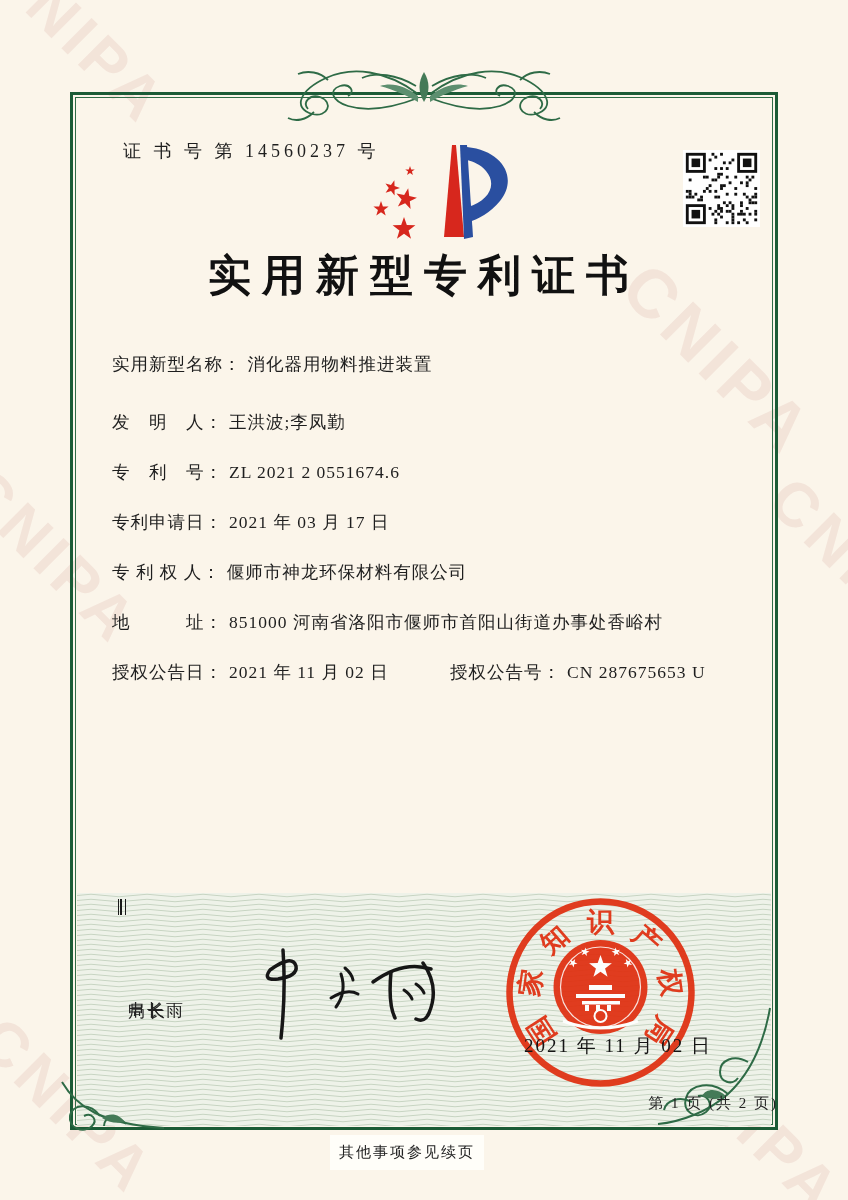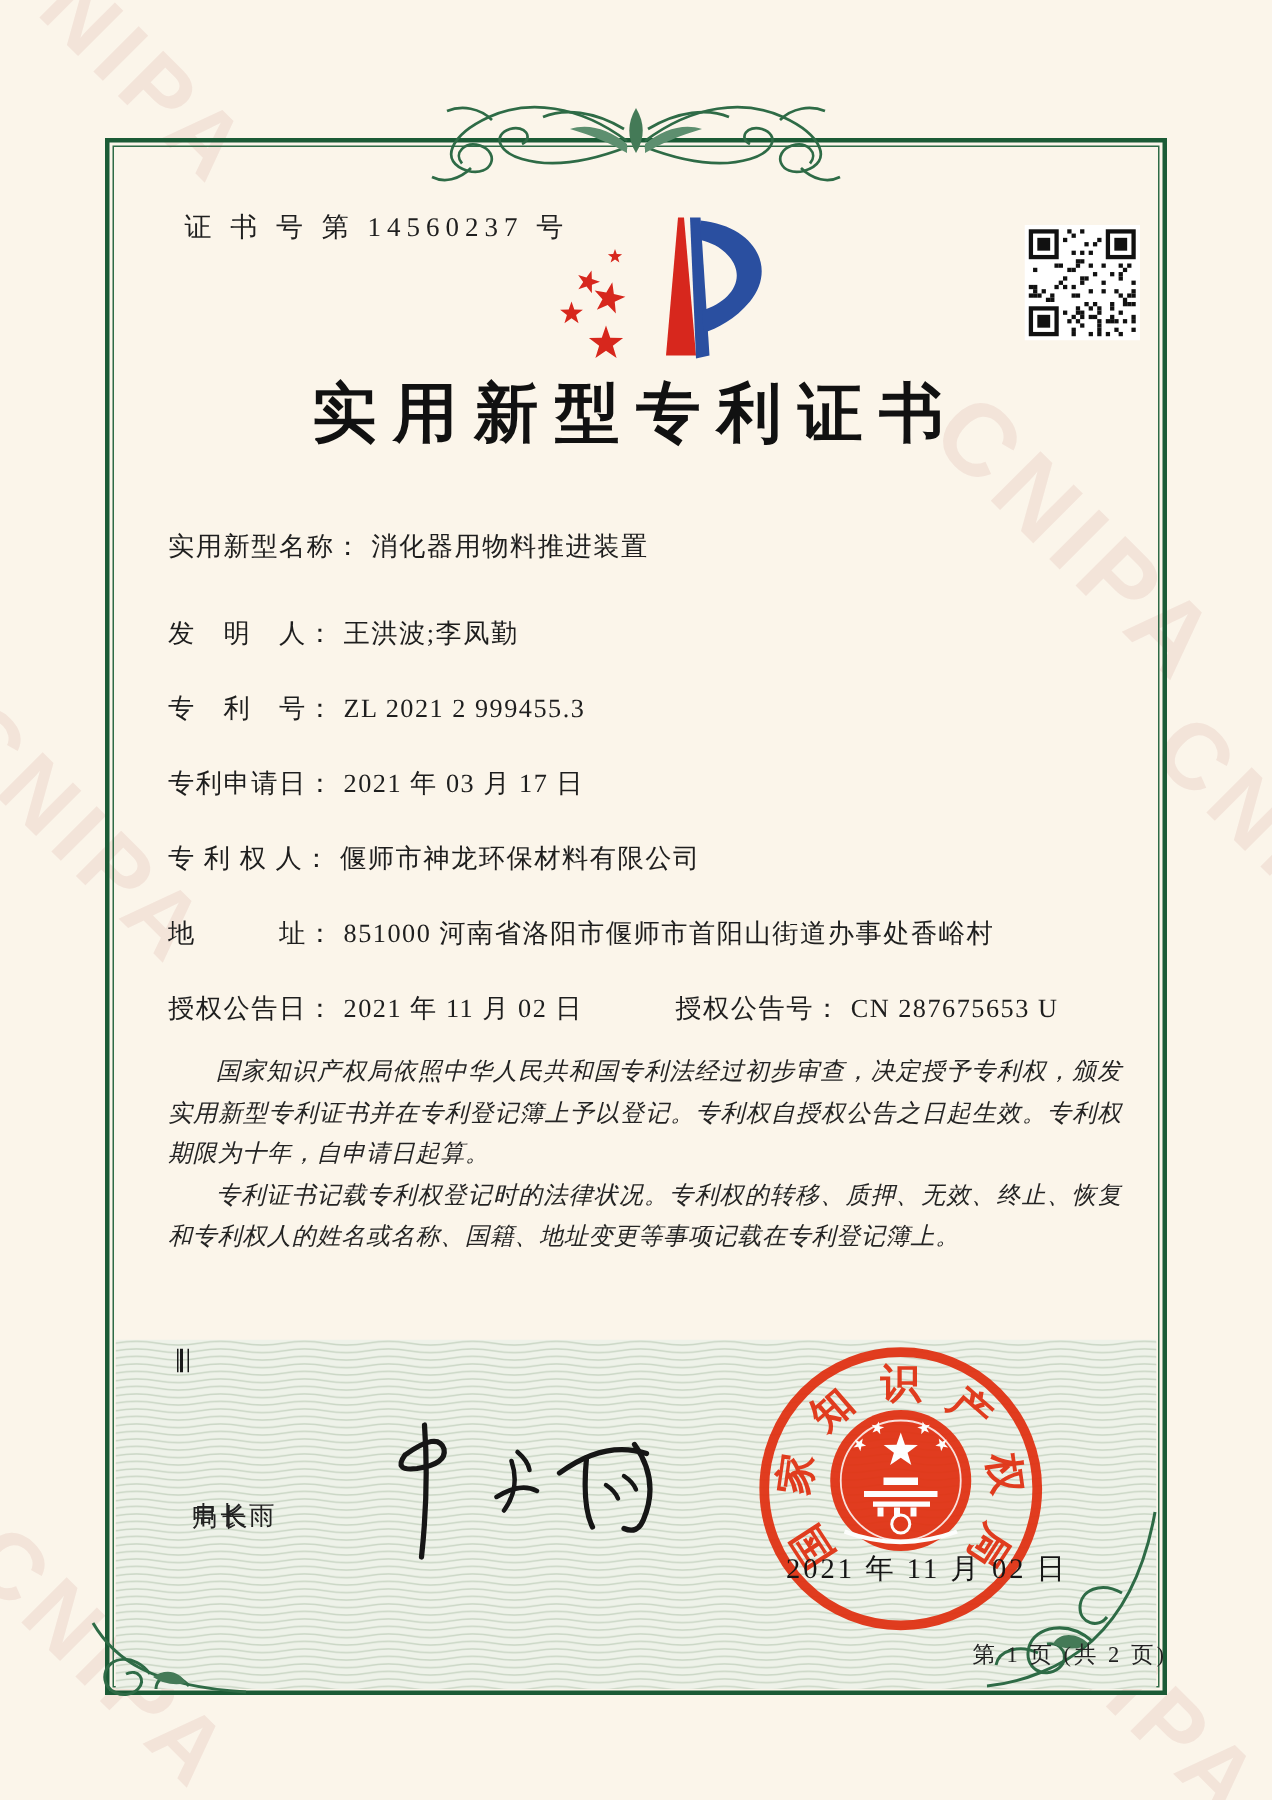--- a/index.html
+++ b/index.html
@@ -256,34 +256,30 @@
         <rect x="19" y="25" width="1" height="1"></rect>
         <rect x="22" y="25" width="1" height="1"></rect>
       </g>
   </svg>
 
   <div class="title">实用新型专利证书</div>
 
   <div class="fields">
     <div class="field-row" style="top:0"><span>实用新型名称：</span><span class="val">消化器用物料推进装置</span></div>
     <div class="field-row" style="top:58px"><span>发　明　人：</span><span class="val">王洪波;李凤勤</span></div>
-    <div class="field-row" style="top:108px"><span>专　利　号：</span><span class="val">ZL 2021 2 999455.3</span></div>
+    <div class="field-row" style="top:108px"><span>专　利　号：</span><span class="val">ZL 2021 2 0551674.6</span></div>
     <div class="field-row" style="top:158px"><span>专利申请日：</span><span class="val">2021 年 03 月 17 日</span></div>
     <div class="field-row" style="top:208px"><span>专 利 权 人：</span><span class="val">偃师市神龙环保材料有限公司</span></div>
     <div class="field-row" style="top:258px"><span>地　　　址：</span><span class="val">851000 河南省洛阳市偃师市首阳山街道办事处香峪村</span></div>
     <div class="field-row" style="top:308px">
       <span>授权公告日：</span><span class="val">2021 年 11 月 02 日</span>
       <span class="pair2">授权公告号：</span><span class="val">CN 287675653 U</span>
     </div>
   </div>
 
-  <div class="body-text">
-    <p>国家知识产权局依照中华人民共和国专利法经过初步审查，决定授予专利权，颁发实用新型专利证书并在专利登记簿上予以登记。专利权自授权公告之日起生效。专利权期限为十年，自申请日起算。</p>
-    <p>专利证书记载专利权登记时的法律状况。专利权的转移、质押、无效、终止、恢复和专利权人的姓名或名称、国籍、地址变更等事项记载在专利登记簿上。</p>
-  </div>
 
   <svg class="barcode" width="220" height="16" viewBox="0 0 220 16">
     <g id="barcode-bars" fill="#1a1a1a">
         <rect x="0" y="0" width="1" height="16"></rect>
         <rect x="2" y="0" width="2" height="16"></rect>
         <rect x="7" y="0" width="1" height="16"></rect>
         <rect x="11" y="0" width="undefined" height="16"></rect>
       </g>
   </svg>
 
@@ -331,14 +327,15 @@
         <rect x="93" y="110" width="4" height="6" fill="#fff"></rect>
         <rect x="104" y="110" width="4" height="6" fill="#fff"></rect>
         <circle cx="97.5" cy="121" r="6" fill="none" stroke="#fff" stroke-width="2"></circle>
         <path d="M60 126 Q 97 140 135 126" fill="none" stroke="#fff" stroke-width="3"></path>
       </g>
     </g>
   </svg>
   <div class="seal-date">2021 年 11 月 02 日</div>
 
   <div class="page-info">第 1 页 (共 2 页)</div>
+  <div class="note-box">其他事项参见续页</div>
 
 </div>
 
 </body></html>

